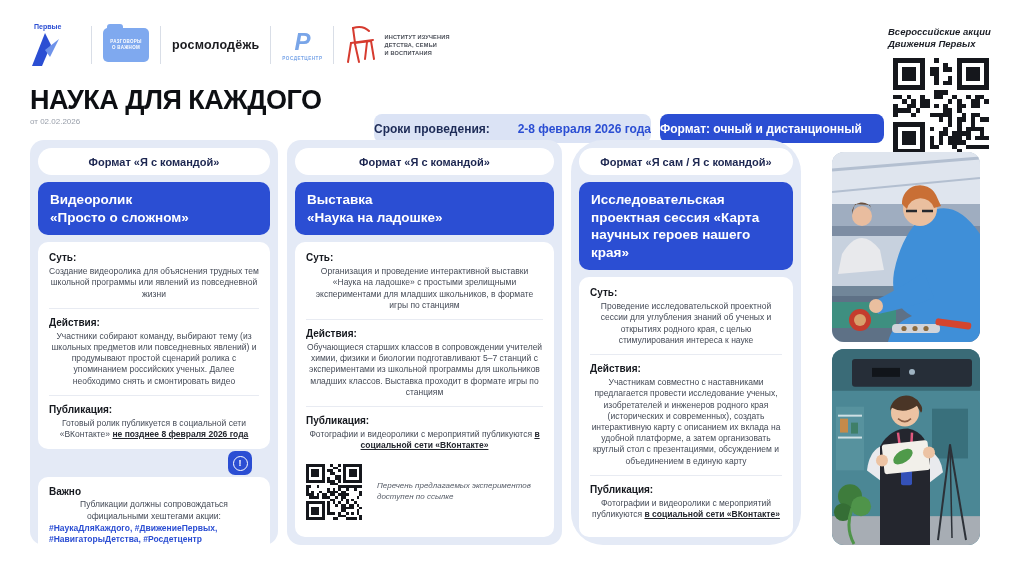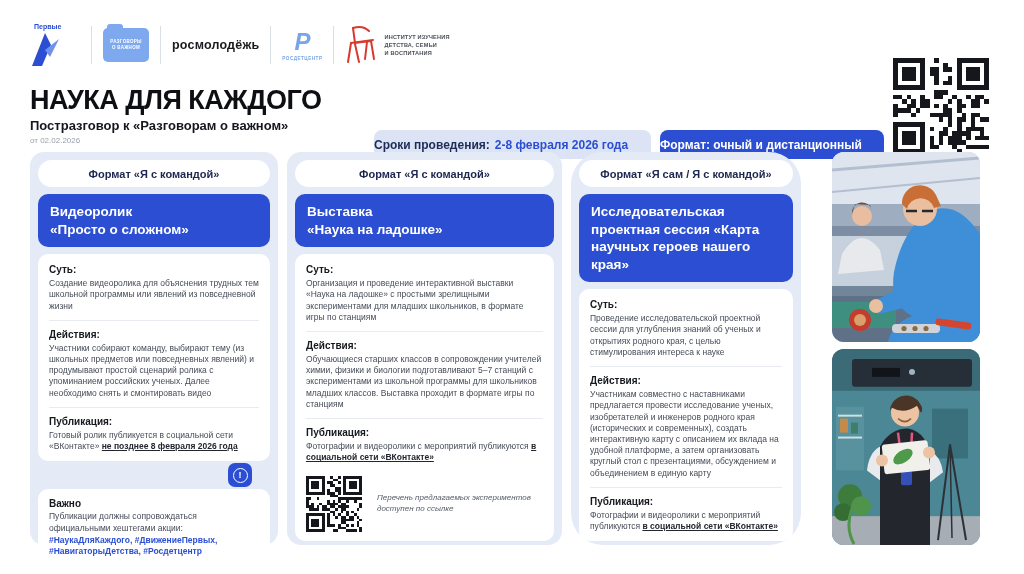--- a/index.html
+++ b/index.html
@@ -29,40 +29,40 @@
   .qr-top{position:absolute;left:893px;top:58px;width:96px;height:96px;}
   svg.qr{background:#fff;display:block;width:100%;height:100%;}
 
   
   .titleblock{position:absolute;left:30px;top:86px;}
   .h1{font-size:27px;font-weight:800;letter-spacing:-.5px;color:#0d0f13;line-height:1.05;}
   .h2{font-size:13px;font-weight:bold;color:#14171d;margin-top:4px;}
   .hdate{font-size:8px;color:#9aa0ab;margin-top:3px;}
 
   
-  .badge{position:absolute;top:130px;height:29px;border-radius:8px;display:flex;align-items:center;
-         justify-content:flex-start;gap:5px;font-size:12px;font-weight:bold;}
+  .badge{position:absolute;top:114px;height:29px;border-radius:8px;display:flex;align-items:center;
+         justify-content:space-between;gap:5px;font-size:12px;font-weight:bold;}
   .badge-dates{left:374px;width:277px;background:#dbe3f5;color:#1d2b57;}
   .badge-dates .val{color:#2b4ed3;}
   .badge-format{left:660px;width:224px;background:#2b4ed3;color:#fff;}
 
   
-  .col{position:absolute;top:152px;bottom:29px;background:#e4eaf6;border-radius:14px;padding:8px;
+  .col{position:absolute;top:140px;bottom:29px;background:#e4eaf6;border-radius:14px;padding:8px;
        display:flex;flex-direction:column;box-sizing:border-box;}
   .col1{left:30px;width:248px;}
   .col2{left:287px;width:275px;}
   .col3{left:571px;width:230px;border-radius:32px;}
   .pill{background:#fff;border-radius:16px;min-height:27px;display:flex;align-items:center;justify-content:center;
         font-size:11px;font-weight:bold;color:#1c2650;margin-bottom:7px;flex:0 0 auto;}
   .titlecard{background:#2b4ed3;border-radius:10px;color:#fff;font-weight:bold;font-size:13.5px;line-height:1.3;
              padding:9px 12px;margin-bottom:7px;flex:0 0 auto;}
   .card{background:#fff;border-radius:10px;padding:9px 11px;box-sizing:border-box;}
   .grow{flex:1 1 auto;}
   .sec-label{font-size:10px;font-weight:bold;color:#15181e;margin:1px 0 3px;}
-  .sec-text{font-size:8.5px;line-height:1.32;color:#454b57;}
+  .sec-text{font-size:8.5px;line-height:1.32;color:#454b57;text-align:center;}
   .sec-text b{color:#23262e;text-decoration:underline;}
   .divider{height:1px;background:#e8ebf2;margin:8px 0;}
 
   
   .imp-row{display:flex;justify-content:flex-end;padding:2px 18px 2px 0;flex:0 0 auto;}
   .imp-icon{width:24px;height:24px;background:#2b4ed3;border-radius:7px;display:flex;align-items:center;justify-content:center;}
   .imp-circle{width:13px;height:13px;border:1.6px solid #fff;border-radius:50%;color:#fff;font-size:9px;
               font-weight:bold;display:flex;align-items:center;justify-content:center;line-height:1;}
   .imp-card{flex:0 0 auto;}
   .imp-title{font-size:10px;font-weight:bold;color:#15181e;margin-bottom:2px;}
@@ -117,20 +117,22 @@
           <path d="M22,17 L20,34"></path>
           <path d="M8,3 C14,1 20,2 24,6"></path>
         </g>
       </svg>
       <span class="txt pre">ИНСТИТУТ ИЗУЧЕНИЯ
 ДЕТСТВА, СЕМЬИ
 И ВОСПИТАНИЯ</span>
     </div>
   </div>
 
+  <div class="tr-caption pre">Всероссийские акции
+Движения Первых</div>
   <div class="qr-top">
     <svg class="qr" viewBox="0 0 21 21" shape-rendering="crispEdges">
         <rect x="9" y="0" width="1" height="1" fill="#15171c"></rect>
         <rect x="11" y="1" width="1" height="1" fill="#15171c"></rect>
         <rect x="8" y="2" width="1" height="1" fill="#15171c"></rect>
         <rect x="9" y="2" width="1" height="1" fill="#15171c"></rect>
         <rect x="11" y="2" width="1" height="1" fill="#15171c"></rect>
         <rect x="12" y="2" width="1" height="1" fill="#15171c"></rect>
         <rect x="8" y="3" width="1" height="1" fill="#15171c"></rect>
         <rect x="9" y="3" width="1" height="1" fill="#15171c"></rect>
@@ -245,21 +247,20 @@
         <rect x="15" y="1" width="5" height="5" fill="#fff"></rect>
         <rect x="16" y="2" width="3" height="3" fill="#15171c"></rect>
         <rect x="0" y="14" width="7" height="7" fill="#15171c"></rect>
         <rect x="1" y="15" width="5" height="5" fill="#fff"></rect>
         <rect x="2" y="16" width="3" height="3" fill="#15171c"></rect>
       </svg>
   </div>
 
   <div class="titleblock">
     <div class="h1">НАУКА ДЛЯ КАЖДОГО</div>
-    <div class="h2">Постразговор к «Разговорам о важном»</div>
     <div class="hdate">от 02.02.2026</div>
   </div>
 
   <div class="badge badge-dates">
     <span>Сроки проведения:</span>
     <span class="val">2-8 февраля 2026 года</span>
   </div>
   <div class="badge badge-format">Формат: очный и дистанционный</div>
 
   <div class="col col1">

